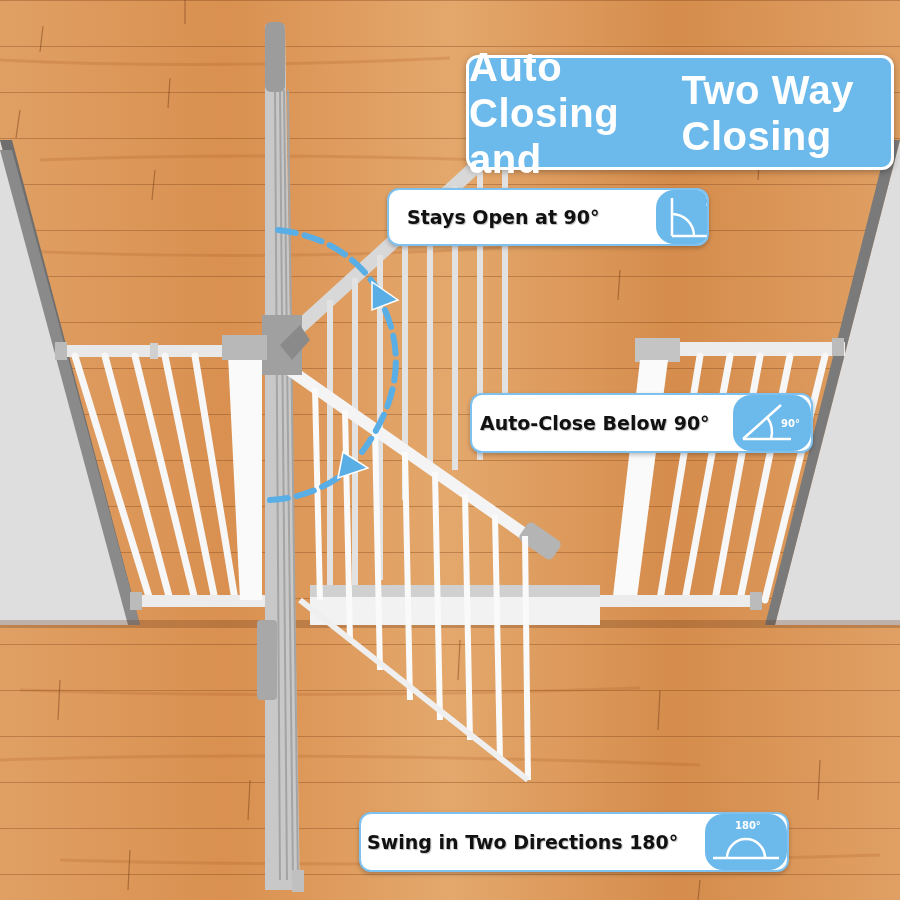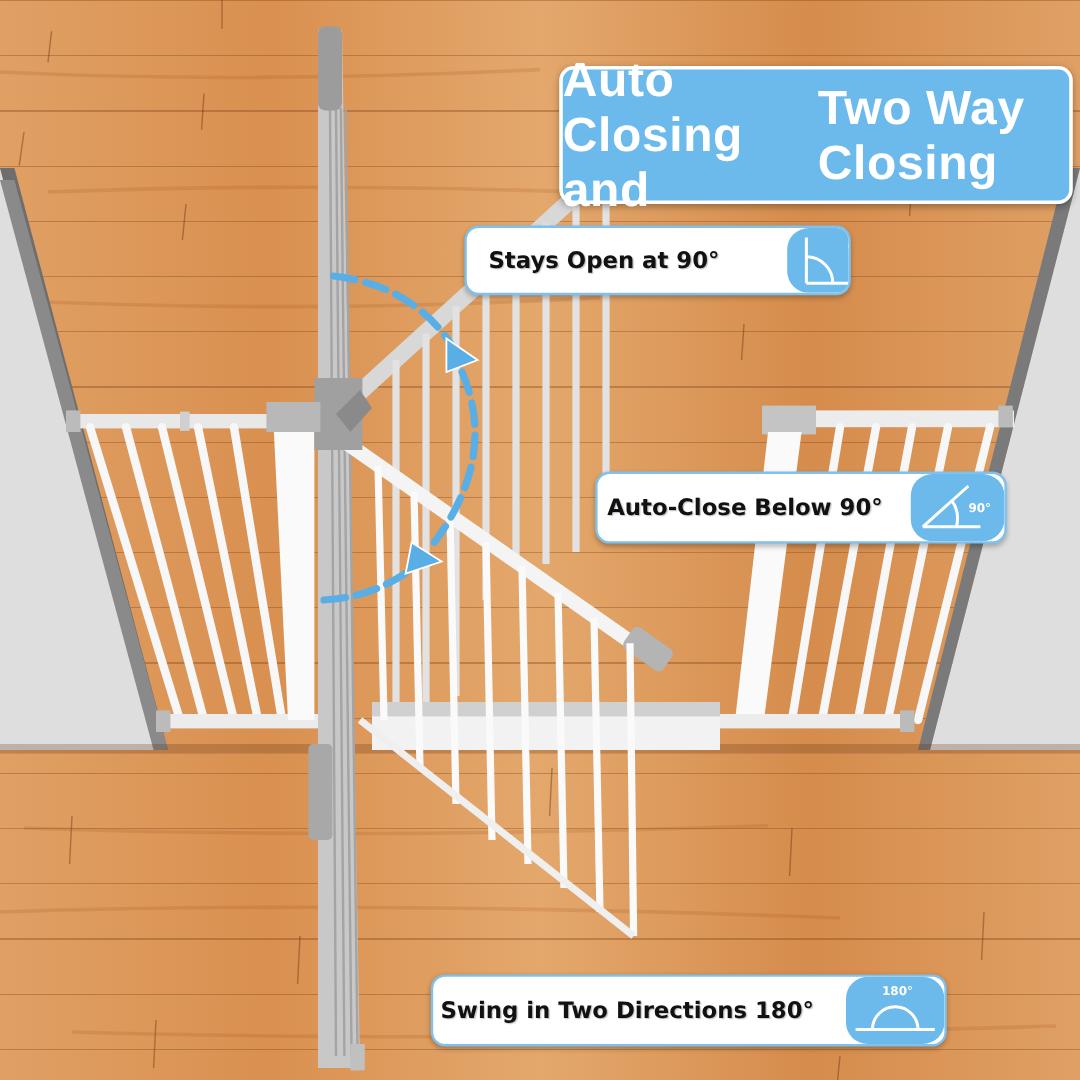--- a/index.html
+++ b/index.html
@@ -194,21 +194,21 @@
         <g stroke="#ffffff" stroke-width="2.5" fill="none">
           <line x1="16" y1="8" x2="16" y2="46"></line>
           <line x1="16" y1="46" x2="66" y2="46"></line>
           <path d="M16 24 A22 22 0 0 1 38 46"></path>
         </g>
         <text x="50" y="20" fill="#ffffff" font-family="DejaVu Sans, sans-serif" font-size="10" font-weight="bold">90°</text>
       </svg>
     </div>
   </div>
 
-  <div class="callout" style="left:496px; top:393px; width:343px; height:60px;">
+  <div class="callout" style="left:470px; top:393px; width:343px; height:60px;">
     <div class="callout-text" style="font-size:19px; width:265px; padding-left:8px;">Auto-Close Below 90°</div>
     <div class="callout-icon" style="width:78px;">
       <svg width="78" height="56" viewBox="0 0 78 56">
         <g stroke="#ffffff" stroke-width="2.5" fill="none">
           <line x1="10" y1="44" x2="58" y2="44"></line>
           <line x1="10" y1="44" x2="48" y2="10"></line>
           <path d="M34 22 A26 26 0 0 1 38 44"></path>
         </g>
         <text x="48" y="32" fill="#ffffff" font-family="DejaVu Sans, sans-serif" font-size="10" font-weight="bold">90°</text>
       </svg>

